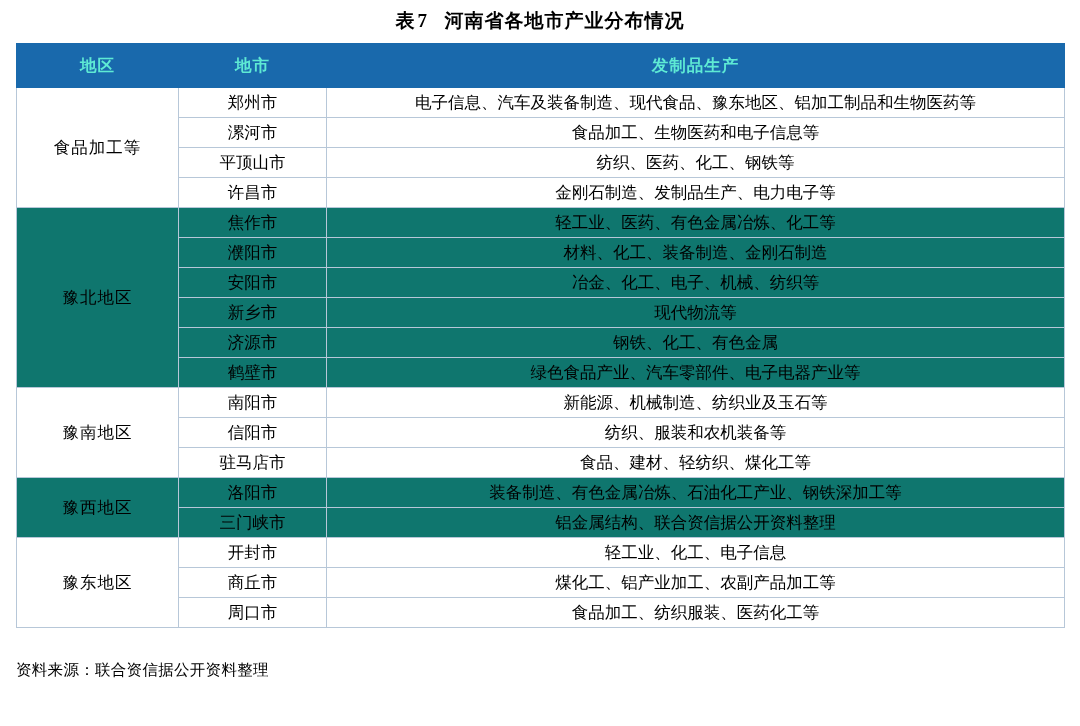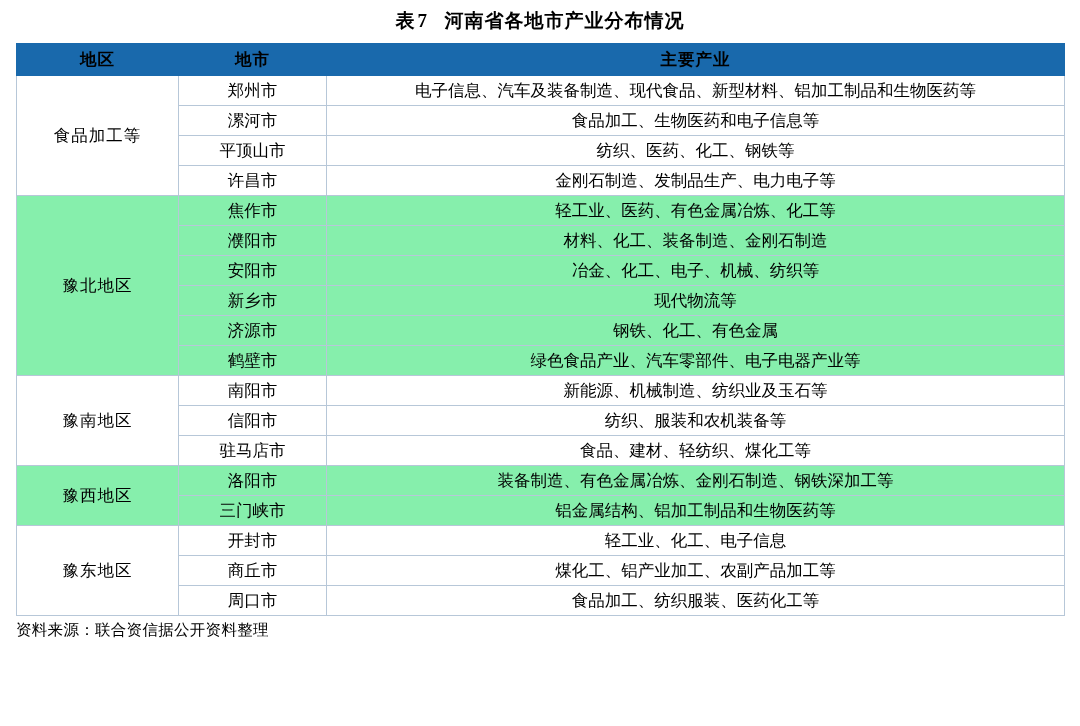--- a/index.html
+++ b/index.html
@@ -50,39 +50,39 @@
     text-align: center;
     vertical-align: middle;
     font-size: 16.5px;
     line-height: 1.2;
     height: 30px;
     padding: 2px 4px;
     box-sizing: border-box;
   }
   table.industry-table thead th {
     background: #1969ac;
-    color: #000000;
+    color: #5eead4;
     font-weight: bold;
     border: 1px solid #1969ac;
-    height: 32px;
+    height: 44px;
     font-size: 16.5px;
     letter-spacing: 1px;
   }
   tr.shaded td {
-    background: #86efac;
+    background: #0f766e;
   }
   tr.plain td {
     background: #ffffff;
   }
   td.region-cell {
     font-size: 16.5px;
     letter-spacing: 1px;
   }
   .source {
-    margin: 4px 0 0 16px;
+    margin: 32px 0 0 16px;
     font-size: 15.5px;
     letter-spacing: 0.3px;
   }
 </style>
 </head>
 <body>
 
 <div class="page">
 
   <div class="table-title">
@@ -92,28 +92,28 @@
   <table class="industry-table">
     <colgroup>
       <col class="c1">
         <col class="c2">
         <col class="c3">
     </colgroup>
     <thead>
       <tr>
         <th>地区</th>
         <th>地市</th>
-        <th>主要产业</th>
+        <th>发制品生产</th>
       </tr>
     </thead>
     <tbody>
         <tr class="plain">
           <td class="region-cell" rowspan="4">食品加工等</td>
           <td>郑州市</td>
-          <td>电子信息、汽车及装备制造、现代食品、新型材料、铝加工制品和生物医药等</td>
+          <td>电子信息、汽车及装备制造、现代食品、豫东地区、铝加工制品和生物医药等</td>
         </tr>
         <tr class="plain">
           <td>漯河市</td>
           <td>食品加工、生物医药和电子信息等</td>
         </tr>
         <tr class="plain">
           <td>平顶山市</td>
           <td>纺织、医药、化工、钢铁等</td>
         </tr>
         <tr class="plain">
@@ -154,25 +154,25 @@
           <td>信阳市</td>
           <td>纺织、服装和农机装备等</td>
         </tr>
         <tr class="plain">
           <td>驻马店市</td>
           <td>食品、建材、轻纺织、煤化工等</td>
         </tr>
         <tr class="shaded">
           <td class="region-cell" rowspan="2">豫西地区</td>
           <td>洛阳市</td>
-          <td>装备制造、有色金属冶炼、金刚石制造、钢铁深加工等</td>
+          <td>装备制造、有色金属冶炼、石油化工产业、钢铁深加工等</td>
         </tr>
         <tr class="shaded">
           <td>三门峡市</td>
-          <td>铝金属结构、铝加工制品和生物医药等</td>
+          <td>铝金属结构、联合资信据公开资料整理</td>
         </tr>
         <tr class="plain">
           <td class="region-cell" rowspan="3">豫东地区</td>
           <td>开封市</td>
           <td>轻工业、化工、电子信息</td>
         </tr>
         <tr class="plain">
           <td>商丘市</td>
           <td>煤化工、铝产业加工、农副产品加工等</td>
         </tr>

